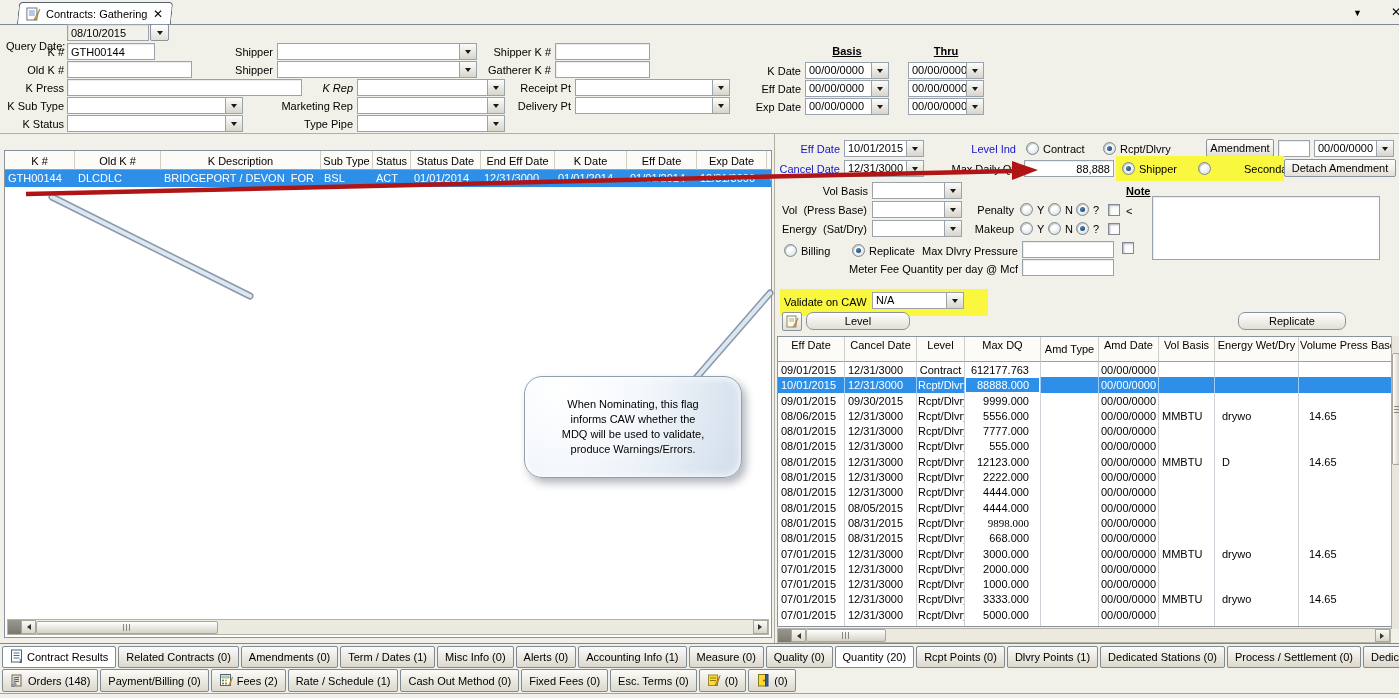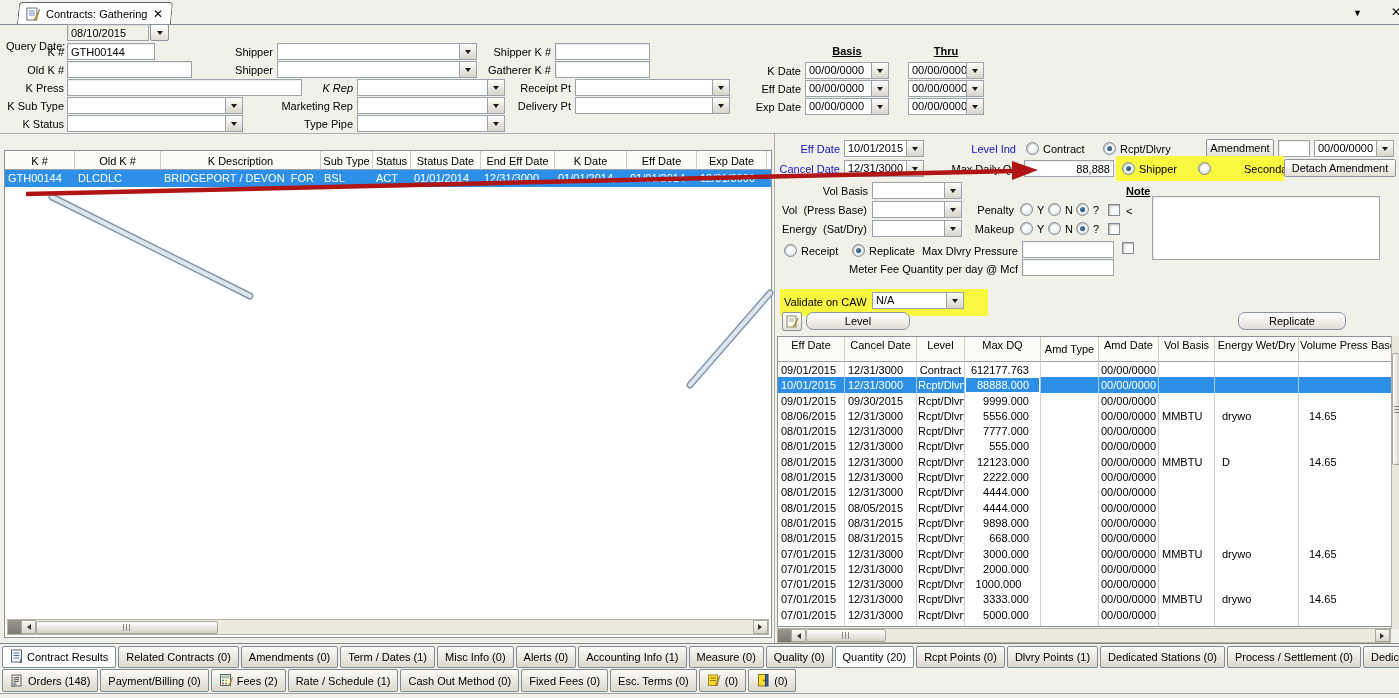--- a/index.html
+++ b/index.html
@@ -370,21 +370,21 @@
       <span>N</span>
     </span>
   <span class="radio sel" style="left:1076px;top:222px;">
       <i class="rb"></i>
       <span>?</span>
     </span>
   <span class="check" style="left:1108px;top:223px;"></span>
 
   <span class="radio" style="left:784px;top:244px;">
       <i class="rb"></i>
-      <span>Receipt</span>
+      <span>Billing</span>
     </span>
   <span class="radio sel" style="left:852px;top:244px;">
       <i class="rb"></i>
       <span>Replicate</span>
     </span>
   <span class="lbl lblr" style="left:918px;top:245px;width:100px;">Max Dlvry Pressure</span>
   <span class="fld" style="left:1022px;top:241px;width:92px;"></span>
   <span class="check" style="left:1122px;top:242px;"></span>
 
   <span class="lbl lblr" style="left:838px;top:263px;width:180px;">Meter Fee Quantity per day @ Mcf</span>
@@ -530,21 +530,21 @@
           <div class="gc al-c" style="width:58px;"></div>
           <div class="gc al-c" style="width:60px;">00/00/0000</div>
           <div class="gc " style="width:56px;"></div>
           <div class="gc " style="width:84px;padding-left:7px;"></div>
           <div class="gc " style="width:93px;padding-left:10px;"></div>
         </div>
         <div class="grow" style="height:15.3px">
           <div class="gc " style="width:67px;">08/01/2015</div>
           <div class="gc " style="width:72px;">08/31/2015</div>
           <div class="gc al-c" style="width:48px;">Rcpt/Dlvry</div>
-          <div class="gc al-r" style="width:76px;">9898.000</div>
+          <div class="gc al-r" style="width:76px;font-family:Liberation Serif, serif;">9898.000</div>
           <div class="gc al-c" style="width:58px;"></div>
           <div class="gc al-c" style="width:60px;">00/00/0000</div>
           <div class="gc " style="width:56px;"></div>
           <div class="gc " style="width:84px;padding-left:7px;"></div>
           <div class="gc " style="width:93px;padding-left:10px;"></div>
         </div>
         <div class="grow" style="height:15.3px">
           <div class="gc " style="width:67px;">08/01/2015</div>
           <div class="gc " style="width:72px;">08/31/2015</div>
           <div class="gc al-c" style="width:48px;">Rcpt/Dlvry</div>
@@ -574,21 +574,21 @@
           <div class="gc al-c" style="width:58px;"></div>
           <div class="gc al-c" style="width:60px;">00/00/0000</div>
           <div class="gc " style="width:56px;"></div>
           <div class="gc " style="width:84px;padding-left:7px;"></div>
           <div class="gc " style="width:93px;padding-left:10px;"></div>
         </div>
         <div class="grow" style="height:15.3px">
           <div class="gc " style="width:67px;">07/01/2015</div>
           <div class="gc " style="width:72px;">12/31/3000</div>
           <div class="gc al-c" style="width:48px;">Rcpt/Dlvry</div>
-          <div class="gc al-r" style="width:76px;text-align:center;">1000.000</div>
+          <div class="gc al-r" style="width:76px;">1000.000</div>
           <div class="gc al-c" style="width:58px;"></div>
           <div class="gc al-c" style="width:60px;">00/00/0000</div>
           <div class="gc " style="width:56px;"></div>
           <div class="gc " style="width:84px;padding-left:7px;"></div>
           <div class="gc " style="width:93px;padding-left:10px;"></div>
         </div>
         <div class="grow" style="height:15.3px">
           <div class="gc " style="width:67px;">07/01/2015</div>
           <div class="gc " style="width:72px;">12/31/3000</div>
           <div class="gc al-c" style="width:48px;">Rcpt/Dlvry</div>
@@ -644,20 +644,26 @@
 
   <svg id="overlay" width="1399" height="698">
     <line x1="52" y1="197" x2="250" y2="296" stroke="#8898a8" stroke-width="7" stroke-linecap="round"></line>
     <line x1="52" y1="197" x2="250" y2="296" stroke="#dde7f2" stroke-width="4" stroke-linecap="round"></line>
     <line x1="770" y1="293" x2="690" y2="385" stroke="#8898a8" stroke-width="7" stroke-linecap="round"></line>
     <line x1="770" y1="293" x2="690" y2="385" stroke="#dde7f2" stroke-width="4" stroke-linecap="round"></line>
     <line x1="26" y1="194" x2="1014" y2="171" stroke="#b11414" stroke-width="4.5"></line>
     <polygon points="1038,170 1012,161 1012,180" fill="#b11414"></polygon>
   </svg>
 
+  <div class="callout" style="left:524px;top:376px;width:218px;height:102px;">
+    <span>When Nominating, this flag
+informs CAW whether the
+MDQ will be used to validate,
+produce Warnings/Errors.</span>
+  </div>
 
   <div class="botline"></div>
   <div class="tabrow" style="top:646px;height:22px;">
       <div class="tab active"><span><svg width="13" height="14" viewBox="0 0 13 14">
             <rect x="1.5" y="1" width="10" height="12" fill="#fff" stroke="#55616e"></rect>
             <line x1="3.5" y1="4" x2="9.5" y2="4" stroke="#3a6fc0"></line>
             <line x1="3.5" y1="6.5" x2="9.5" y2="6.5" stroke="#3a6fc0"></line>
             <line x1="3.5" y1="9" x2="9.5" y2="9" stroke="#3a6fc0"></line>
             <text x="9" y="13.5" font-size="5" fill="#223">1</text>
           </svg></span><span>Contract Results</span></div>

